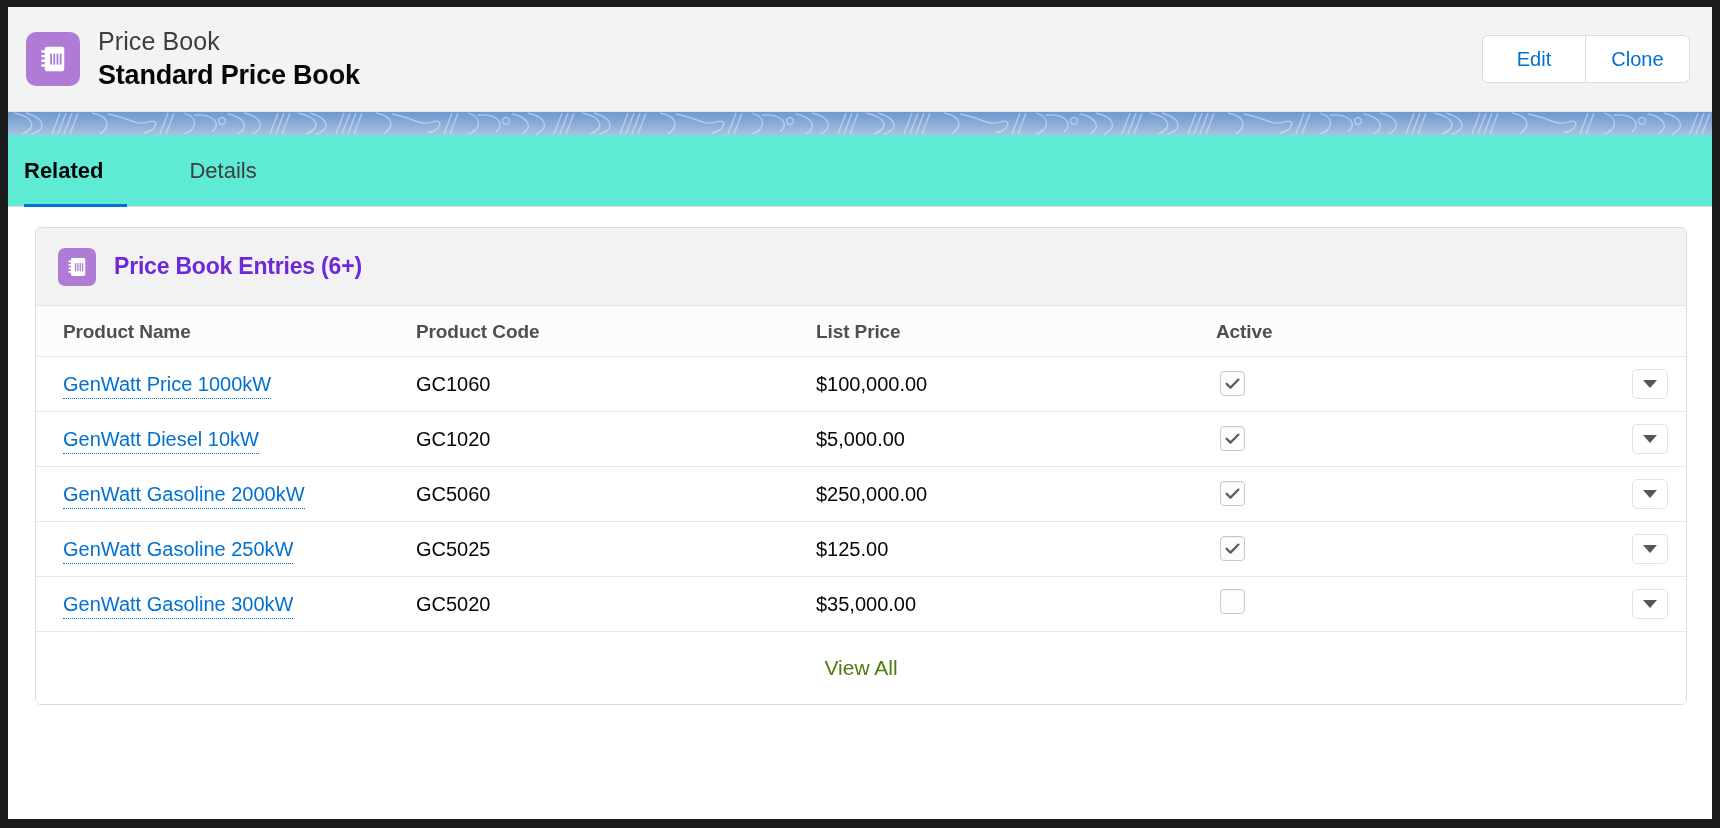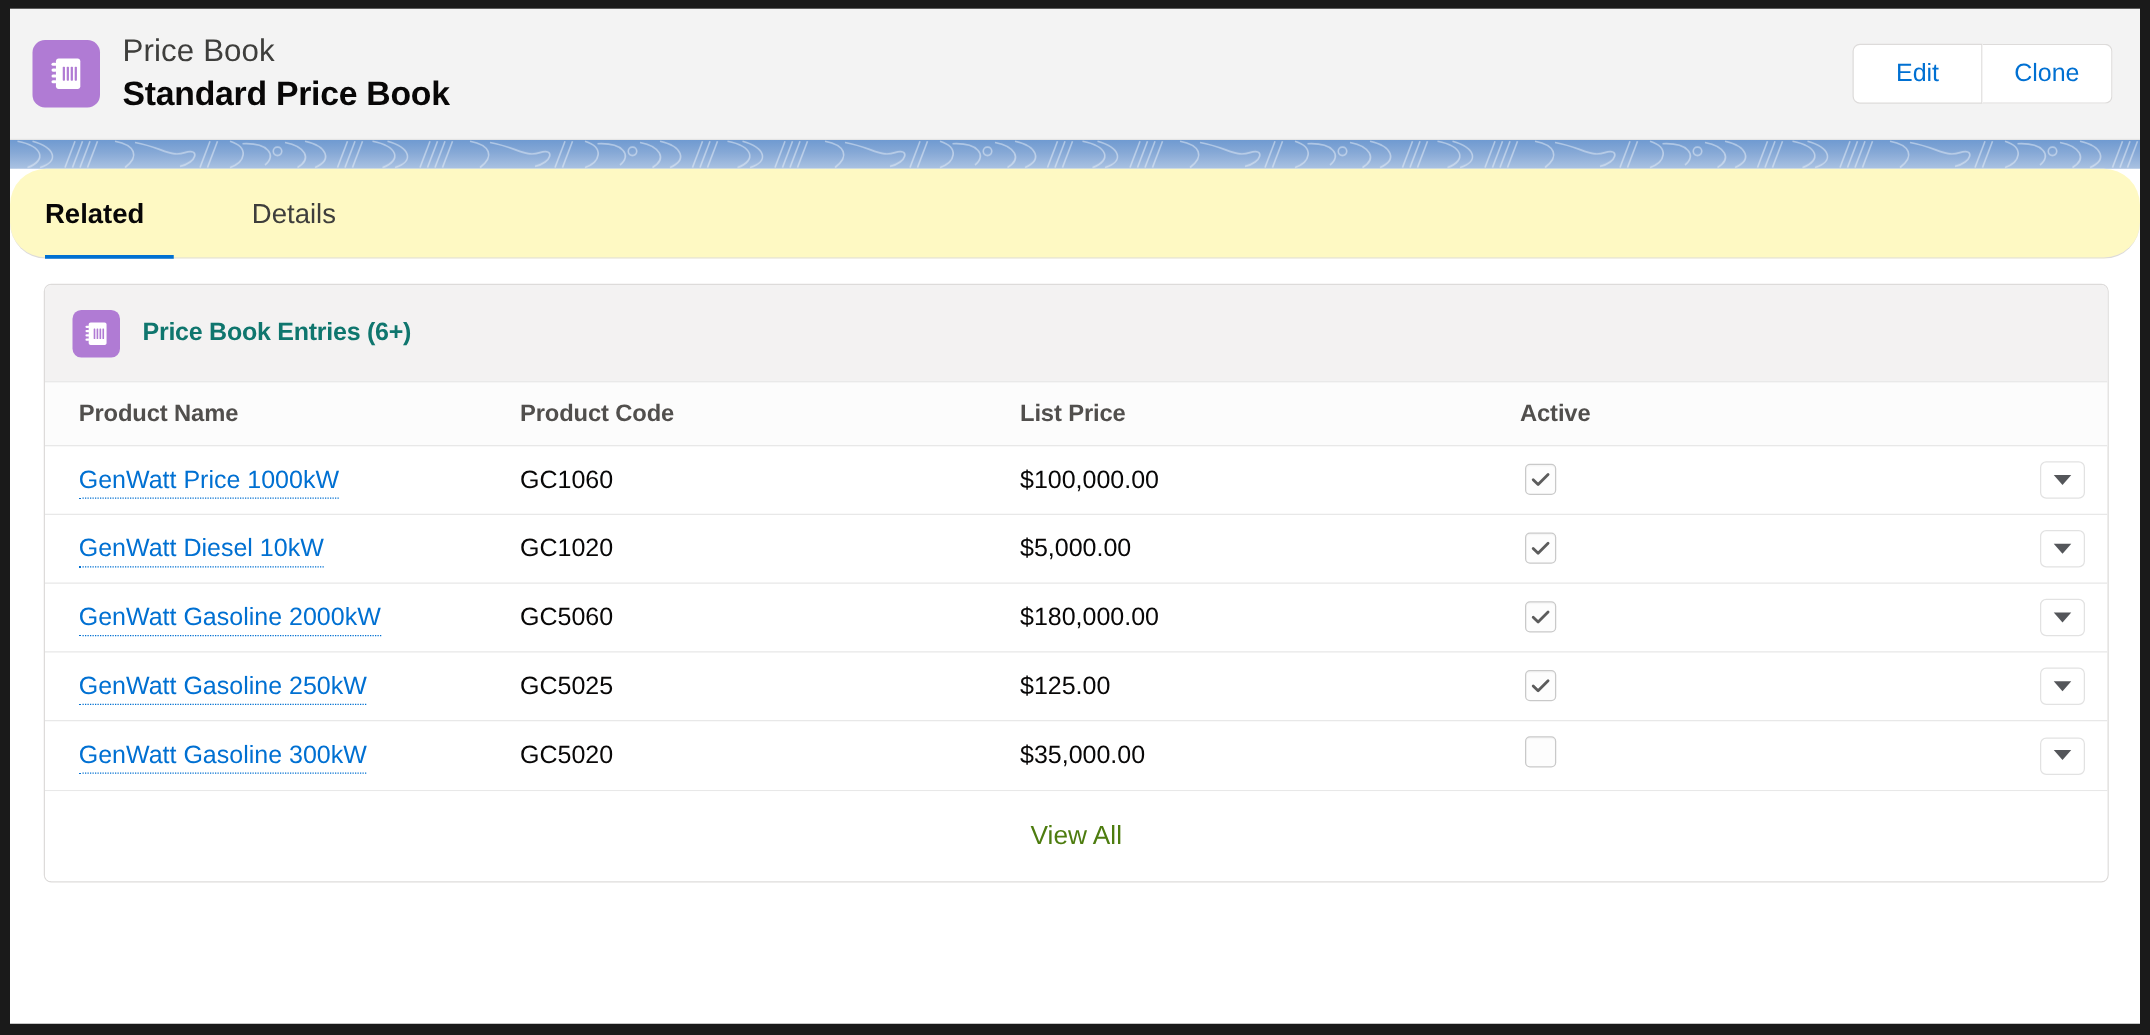--- a/index.html
+++ b/index.html
@@ -92,26 +92,25 @@
     height: 23px;
     background: linear-gradient(180deg, #6f9ad1 0%, #87a9d6 45%, #aac2e2 100%);
     overflow: hidden;
   }
   .theme-band svg { position: absolute; left: 0; top: 0; display: block; }
 
   
   .tab-bar {
     position: relative;
     height: 72px;
-    background: #fef9c3;
-    display: flex;
-    align-items: center;
-    padding-left: 28px;
+    background: #5eead4;
+    display: flex;
+    align-items: center;
+    padding-left: 16px;
     border-bottom: 1px solid #dddbda;
-    border-radius: 29px;
   }
 
   .tab {
     position: relative;
     height: 72px;
     display: flex;
     align-items: center;
     padding: 0 40px;
     font-size: 22px;
     color: #3e3e3c;
@@ -158,23 +157,23 @@
     min-width: 38px;
     border-radius: 7px;
     background: #b07bd4;
     display: flex;
     align-items: center;
     justify-content: center;
     margin-right: 18px;
   }
 
   .card-header-title {
-    font-size: 20px;
+    font-size: 23px;
     font-weight: bold;
-    color: #0f766e;
+    color: #6d28d9;
     letter-spacing: -.2px;
   }
 
   
   table.rl { width: 100%; border-collapse: collapse; table-layout: fixed; }
 
   table.rl th {
     text-align: left;
     font-size: 19px;
     font-weight: bold;
@@ -402,21 +401,21 @@
                     <span><svg width="16" height="10" viewBox="0 0 16 10" aria-hidden="true">
                         <path d="M1 1 L15 1 L8 9 Z" fill="#54565a"></path>
                       </svg></span>
                   </button>
                 </div>
               </td>
             </tr>
             <tr>
               <td class="col-name"><a class="rl-link">GenWatt Gasoline 2000kW</a></td>
               <td class="col-code">GC5060</td>
-              <td class="col-price">$180,000.00</td>
+              <td class="col-price">$250,000.00</td>
               <td class="col-active">
                 <div class="active-cell-inner"><span class="checkbox">
                     <svg width="17" height="17" viewBox="0 0 16 16" aria-hidden="true">
                       <path d="M2.4 8.2 L6.1 11.9 L13.6 4.3" fill="none" stroke="#5c5c5c" stroke-width="2.1" stroke-linecap="round" stroke-linejoin="round"></path>
                     </svg>
                   </span></div>
               </td>
               <td class="col-menu menu-cell">
                 <div>
                   <button class="menu-btn">

